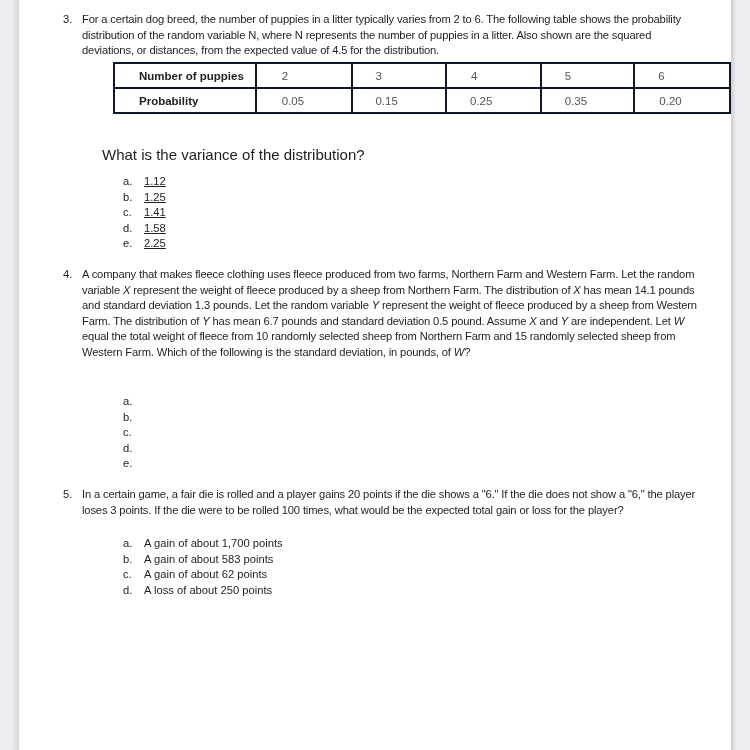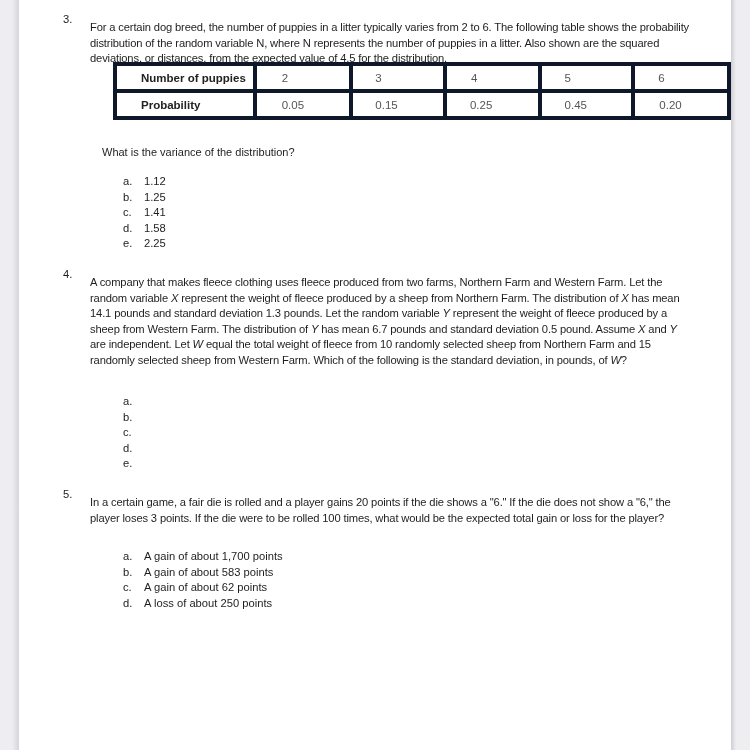--- a/index.html
+++ b/index.html
@@ -41,35 +41,35 @@
       color: #1e1e1e;
       font-size: 11.2px;
       line-height: 15.6px;
     }
     .q-num {
       position: absolute;
       left: -19px;
       top: 0;
     }
     .q-text {
-      margin: 8px;
+      margin: 0;
       letter-spacing: -0.15px;
     }
     .q-text i { font-style: italic; }
 
     table.dist {
       position: absolute;
       left: 94px;
       top: 62px;
       border-collapse: collapse;
       font-size: 11.5px;
       color: #555;
     }
     table.dist td {
-      border: 4px solid #0f172a;
+      border: 2px solid #0f172a;
       height: 23px;
       padding: 0 0 0 9px;
       vertical-align: middle;
     }
     table.dist td.head {
       font-weight: bold;
       color: #222;
       width: 147px;
       padding-left: 24px;
       box-sizing: border-box;
@@ -77,21 +77,21 @@
     table.dist td.c1 { width: 74px; padding-left: 25px; }
     table.dist td.c2 { width: 74px; padding-left: 22px; }
     table.dist td.c3 { width: 73px; padding-left: 24px; }
     table.dist td.c4 { width: 73px; padding-left: 23px; }
     table.dist td.c5 { width: 74px; padding-left: 23px; }
 
     .prompt {
       position: absolute;
       left: 83px;
       top: 146px;
-      font-size: 11px;
+      font-size: 15px;
       color: #1e1e1e;
     }
 
     .options {
       position: absolute;
       left: 104px;
       margin: 0;
       padding: 0;
       list-style: none;
       font-size: 11.2px;
@@ -128,29 +128,29 @@
       <td class="c2">3</td>
       <td class="c3">4</td>
       <td class="c4">5</td>
       <td class="c5">6</td>
     </tr>
     <tr>
       <td class="head">Probability</td>
       <td class="c1" style="">0.05</td>
       <td class="c2" style="padding-left:22px">0.15</td>
       <td class="c3" style="padding-left:23px">0.25</td>
-      <td class="c4" style="padding-left:23px">0.45</td>
+      <td class="c4" style="padding-left:23px">0.35</td>
       <td class="c5" style="padding-left:24px">0.20</td>
     </tr>
   </tbody>
     </table>
 
   <div class="prompt">What is the variance of the distribution?</div>
 
-  <ul class="options" style="top:174px;">
+  <ul class="options" style="top:174px;text-decoration:underline;">
     <li><span class="letter">a.</span><span>1.12</span></li>
     <li><span class="letter">b.</span><span>1.25</span></li>
     <li><span class="letter">c.</span><span>1.41</span></li>
     <li><span class="letter">d.</span><span>1.58</span></li>
     <li><span class="letter">e.</span><span>2.25</span></li>
   </ul>
 
   <div class="question" style="top:267px;">
     <span class="q-num">4.</span>
     <p class="q-text"><span>A company that makes fleece clothing uses fleece produced from two farms, Northern Farm and Western Farm. Let the random variable </span><i>X</i><span> represent the weight of fleece produced by a sheep from Northern Farm. The distribution of </span><i>X</i><span> has mean 14.1 pounds and standard deviation 1.3 pounds. Let the random variable </span><i>Y</i><span> represent the weight of fleece produced by a sheep from Western Farm. The distribution of </span><i>Y</i><span> has mean 6.7 pounds and standard deviation 0.5 pound. Assume </span><i>X</i><span> and </span><i>Y</i><span> are independent. Let </span><i>W</i><span> equal the total weight of fleece from 10 randomly selected sheep from Northern Farm and 15 randomly selected sheep from Western Farm. Which of the following is the standard deviation, in pounds, of </span><i>W</i><span>?</span></p>
@@ -162,20 +162,20 @@
     <li><span class="letter">c.</span><span></span></li>
     <li><span class="letter">d.</span><span></span></li>
     <li><span class="letter">e.</span><span></span></li>
   </ul>
 
   <div class="question" style="top:487px;">
     <span class="q-num">5.</span>
     <p class="q-text">In a certain game, a fair die is rolled and a player gains 20 points if the die shows a "6." If the die does not show a "6," the player loses 3 points. If the die were to be rolled 100 times, what would be the expected total gain or loss for the player?</p>
   </div>
 
-  <ul class="options" style="top:549px;">
+  <ul class="options" style="top:536px;">
     <li><span class="letter">a.</span><span>A gain of about 1,700 points</span></li>
     <li><span class="letter">b.</span><span>A gain of about 583 points</span></li>
     <li><span class="letter">c.</span><span>A gain of about 62 points</span></li>
     <li><span class="letter">d.</span><span>A loss of about 250 points</span></li>
   </ul>
 
 </div>
 
 </body></html>

